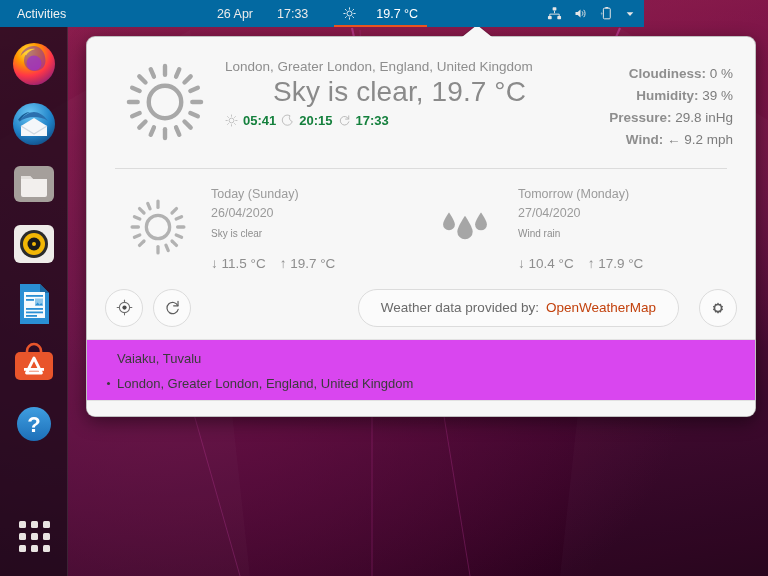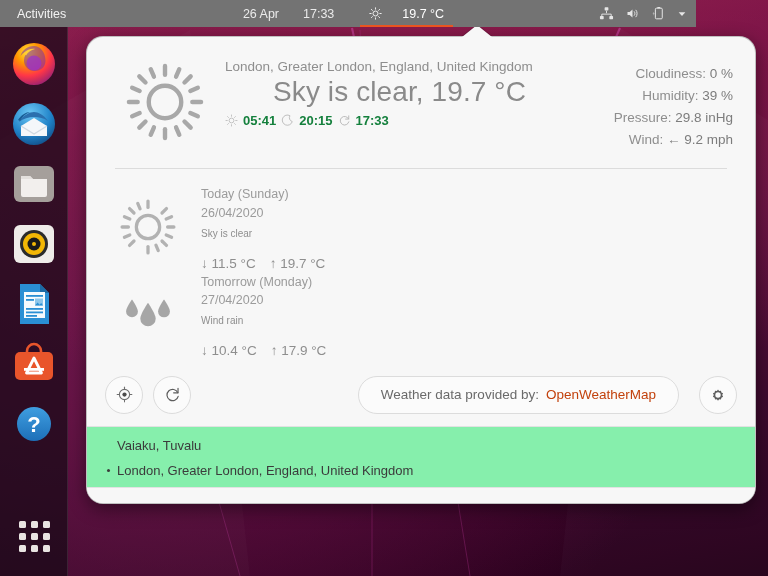--- a/index.html
+++ b/index.html
@@ -15,22 +15,22 @@
     position:absolute; left:0; top:0; width:768px; height:576px;
     background:
       radial-gradient(ellipse 900px 520px at 52% 18%, #8b1a4a 0%, rgba(139,26,74,0) 62%),
       radial-gradient(ellipse 760px 600px at 22% 55%, #6a1147 0%, rgba(106,17,71,0) 70%),
       linear-gradient(170deg,#9d2953 0%, #7b1448 22%, #5d0c3c 48%, #3b052a 74%, #240019 100%);
   }
   #wallpaper .geo{ position:absolute; left:0; top:0; width:768px; height:576px; }
 
   
   #panel{
-    position:absolute; left:0; top:0; width:696px; height:27px;
-    background:#737373; color:#e6e6e6;
+    position:absolute; left:0; top:0; width:644px; height:27px;
+    background:#0369a1; color:#e6e6e6;
     display:flex; align-items:center;
     font-size:12.5px; z-index:40;
   }
   #panel .activities{ margin-left:11px; color:#f2f2f2; padding:3px 6px; border-radius:4px; }
   #panel .center{
     position:absolute; left:0; right:0; top:0; height:27px;
     display:flex; align-items:center; justify-content:center; gap:26px;
   }
   #panel .clock{ display:flex; gap:24px; color:#eaeaea; }
   #panel .weather-ind{
@@ -60,45 +60,45 @@
   #appgrid{ position:absolute; bottom:16px; left:10px; width:48px; height:48px;
     display:grid; grid-template-columns:repeat(3,7px); grid-template-rows:repeat(3,7px);
     gap:5px; align-content:center; justify-content:center; }
   #appgrid i{ background:#e9e4e2; border-radius:1.5px; display:block; width:7px; height:7px; }
 
   
   #popup{
     position:absolute; left:86px; top:36px; width:670px;
     background:#f7f7f7;
     border:1px solid rgba(0,0,0,0.22);
-    border-radius:17px;
+    border-radius:9px;
     box-shadow:0 5px 18px rgba(0,0,0,0.45);
     z-index:35; overflow:hidden;
   }
   #arrow{
     position:absolute; left:462px; top:25px; width:0; height:0;
     border-left:15px solid transparent; border-right:15px solid transparent;
     border-bottom:12px solid #f7f7f7; z-index:36;
     filter:drop-shadow(0 -1px 0 rgba(0,0,0,0.18));
   }
 
   .current{ display:flex; padding:22px 22px 4px 22px; }
   .cur-icon{ width:112px; display:flex; align-items:flex-start; justify-content:center; padding-top:4px;}
   .cur-mid{ flex:1; padding-left:4px; }
   .place{ font-size:13.5px; color:#8e8e8e; margin-bottom:1px; }
   .summary{ font-size:28px; color:#8a8a8a; font-weight:400; line-height:1.18; letter-spacing:.1px;margin-left:48px;}
   .suntimes{ display:flex; gap:5px; align-items:flex-end; margin-top:5px; font-size:13px; color:#15803d; font-weight:bold;}
   .suntimes span{ display:flex; align-items:center; gap:5px; }
   .cur-stats{ width:200px; text-align:right; font-size:13.5px; color:#8e8e8e; line-height:1.62; padding-top:4px;}
-  .cur-stats b{ font-weight:400; }
+  .cur-stats b{ font-weight:700; }
   .cur-stats .v{ color:#7d7d7d; }
 
   .divider{ height:1px; background:#dcdcdc; margin:14px 28px 0 28px; }
 
-  .forecast{ display:flex; padding:14px 22px 10px 22px;flex-direction:column; }
+  .forecast{ display:flex; padding:14px 22px 10px 32px; }
   .fc{ flex:1; display:flex; gap:14px; }
   .fc-icon{ width:78px; display:flex; align-items:center; justify-content:center; }
   .fc-txt{ padding-top:2px; }
   .fc-day{ font-size:12.5px; color:#9b9b9b; line-height:1.45; }
   .fc-cond{ font-size:10px; color:#8e8e8e; margin-top:6px; }
   .fc-temps{ font-size:13.5px; color:#8e8e8e; margin-top:17px; display:flex; gap:14px; }
 
   .toolbar{ display:flex; align-items:center; padding:8px 18px 12px 18px; gap:10px; }
   .rbtn{
     width:38px; height:38px; border-radius:50%;
@@ -107,21 +107,21 @@
   }
   .attrib{
     margin-left:auto; margin-right:10px;
     border:1px solid #dcdcdc; background:#fbfbfb;
     border-radius:19px; height:38px; padding:0 22px;
     display:flex; align-items:center; gap:7px;
     font-size:13.5px; color:#6a6a6a;text-align:center;
   }
   .attrib .prov{ color:#c2410c; }
 
-  .locations{ border-top:1px solid #e2e2e2; background:#86efac; padding:6px 0 4px 0;}
+  .locations{ border-top:1px solid #e2e2e2; background:#d946ef; padding:6px 0 4px 0;}
   .loc{ font-size:13px; color:#3b3b3b; padding:5px 20px; display:flex; align-items:center; gap:7px;}
   .loc .dot{ width:3px; height:3px; border-radius:50%; background:#3b3b3b; display:inline-block; }
   .loc .dot.hidden{ background:transparent; }
   .popup-foot{ height:16px; background:#f7f7f7; border-top:1px solid #e2e2e2; }
 </style>
 </head>
 <body>
 
 <div id="wallpaper">
   <svg class="geo" viewBox="0 0 768 576" preserveAspectRatio="none">

